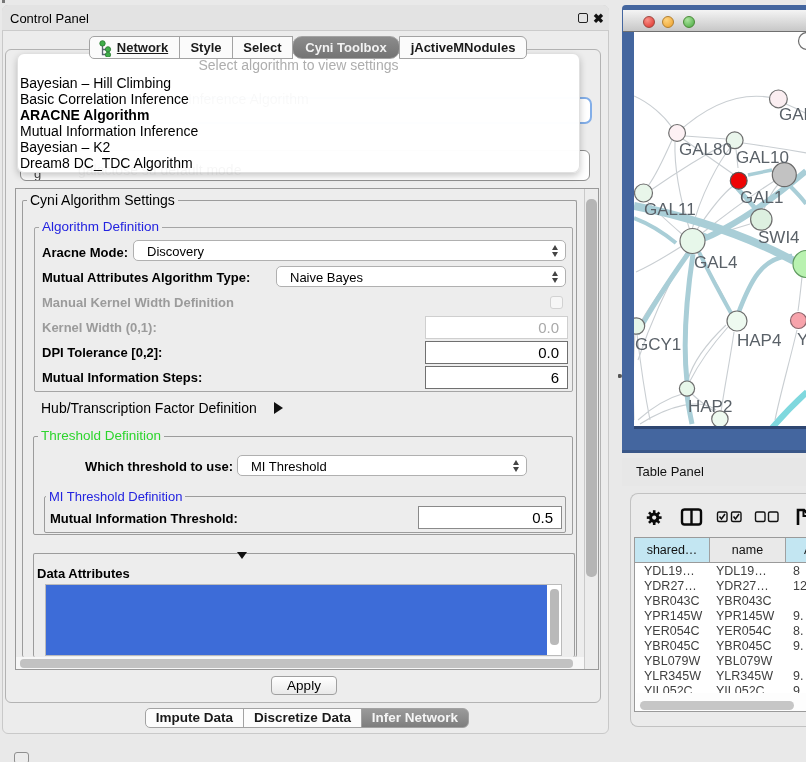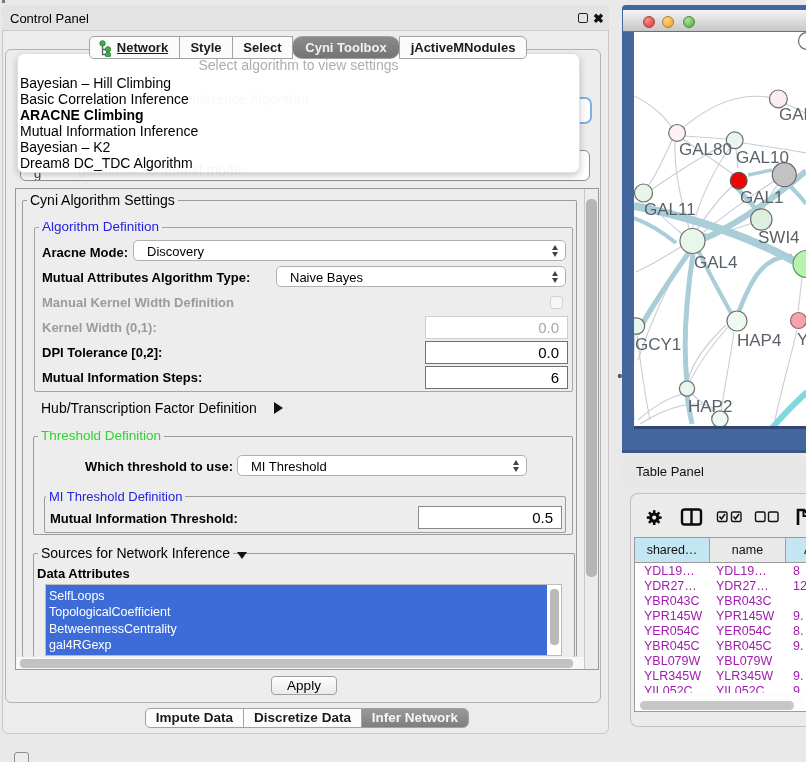--- a/index.html
+++ b/index.html
@@ -15,21 +15,21 @@
 .combo{position:absolute;background:#fff;border:1px solid #b0b0b0;border-radius:5px;box-sizing:border-box;font-size:13px;color:#000;}
 .combo .ct{position:absolute;left:13px;top:2.5px;}
 .carr{position:absolute;right:7px;width:0;height:0;border-left:3.5px solid transparent;border-right:3.5px solid transparent;}
 .cup{top:3.5px;border-bottom:5px solid #444;}
 .cdn{bottom:3.5px;border-top:5px solid #444;}
 .field{position:absolute;background:#fff;box-sizing:border-box;font-size:15px;text-align:right;padding-right:8px;line-height:21px;}
 .btab{position:absolute;top:708px;height:20px;background:#fcfcfc;border:1px solid #a2a2a2;box-sizing:border-box;text-align:center;font-size:13.5px;font-weight:bold;color:#1a1a1a;line-height:18px;}
 .btab.sel{background:linear-gradient(#9a9a9a,#7e7e7e);color:#f5f5f5;}
 .it{position:absolute;left:2px;font-size:14px;color:#000;white-space:nowrap;line-height:16px;}
 .hc{position:absolute;top:0;height:25px;border-right:1px solid #a0a0a0;border-bottom:1px solid #9a9a9a;box-sizing:border-box;text-align:center;font-size:12.5px;color:#111;line-height:24px;}
-.tr{position:absolute;font-size:12.5px;color:#a21caf;height:15px;line-height:15px;white-space:nowrap;}
+.tr{position:absolute;font-size:12.5px;color:#404040;height:15px;line-height:15px;white-space:nowrap;}
 .tl{position:absolute;width:11px;height:11px;border-radius:50%;box-sizing:border-box;}
 </style>
 </head>
 <body>
 <div class="abs" style="left:2px;top:0;width:3px;height:3px;background:#777;"></div>
 <div class="abs" style="left:618px;top:374px;width:4px;height:4px;background:#555;border-radius:1px 2px 2px 1px;"></div>
 
 <div class="abs" style="left:2px;top:5px;width:607px;height:729px;background:#ececec;border:1px solid #c9c9c9;border-radius:6px;box-sizing:border-box;"></div>
 <div class="abs" style="left:2px;top:5px;width:607px;height:26px;background:#e3e3e3;border-bottom:1px solid #cbcbcb;border-radius:6px 6px 0 0;box-sizing:border-box;"></div>
 <div class="abs" style="left:10px;top:11px;font-size:13px;color:#000;">Control Panel</div>
@@ -103,41 +103,39 @@
     <span class="carr cup"></span>
     <span class="carr cdn"></span>
   </div>
 <div class="group" style="left:44px;top:496px;width:522px;height:37px;">
   <span class="gtitle" style="color:#2323e0;font-size:13px;top:-8px;left:1px;">MI Threshold Definition</span>
 </div>
 <div class="lbl" style="left:50px;top:511px;">Mutual Information Threshold:</div>
 <div class="field" style="left:418px;top:506px;width:144px;height:23px;border:1px solid #8a8a8a;color:#000;">0.5</div>
 
 <div class="group" style="left:33px;top:553px;width:542px;height:104px;border-bottom:none;">
-  <span class="gtitle">Sources for Network Inference</span>
   <span style="position:absolute;left:203px;top:-2px;width:0;height:0;border-left:5.5px solid transparent;border-right:5.5px solid transparent;border-top:7px solid #111;"></span>
 </div>
 <div class="lbl" style="left:37px;top:566px;">Data Attributes</div>
 <div class="abs" style="left:45px;top:584px;width:517px;height:72px;background:#fff;border:1px solid #bbb;box-sizing:border-box;overflow:hidden;">
   <div class="abs" style="left:0;top:0;width:501px;height:71px;background:#3d6cd8;"></div>
-  <div class="abs" style="left:3px;top:3px;font-size:12.5px;color:#fff;line-height:16.3px;">SelfLoops<br>TopologicalCoefficient<br>BetweennessCentrality<br>gal4RGexp</div>
   <div class="abs" style="left:504px;top:4px;width:9px;height:56px;background:#b9b9b9;border-radius:4px;"></div>
 </div>
 
 <div class="abs" style="left:271px;top:676px;width:66px;height:19px;background:linear-gradient(#ffffff,#e9e9e9);border:1px solid #a0a0a0;border-radius:4px;box-sizing:border-box;text-align:center;font-size:13.5px;line-height:17px;color:#000;">Apply</div>
 
 <div class="btab" style="left:145px;width:99px;border-radius:5px 0 0 5px;">Impute Data</div>
 <div class="btab" style="left:243px;width:119px;">Discretize Data</div>
 <div class="btab sel" style="left:361px;width:108px;border-radius:0 6px 6px 0;">Infer Network</div>
 
 <div class="abs" style="left:17px;top:53px;width:563px;height:120px;background:rgba(255,255,255,0.98);border:1px solid rgba(0,0,0,0.12);border-radius:7px;box-shadow:0 3px 7px rgba(0,0,0,0.22);z-index:5;box-sizing:border-box;">
   <div class="abs" style="left:0;top:3px;width:100%;text-align:center;font-size:14px;color:#aeaeae;line-height:16px;">Select algorithm to view settings</div>
   <div class="it" style="top:21px;">Bayesian – Hill Climbing</div>
   <div class="it" style="top:37px;">Basic Correlation Inference</div>
-  <div class="it" style="top:53px;font-weight:bold;">ARACNE Climbing</div>
+  <div class="it" style="top:53px;font-weight:bold;">ARACNE Algorithm</div>
   <div class="it" style="top:69px;">Mutual Information Inference</div>
   <div class="it" style="top:85px;">Bayesian – K2</div>
   <div class="it" style="top:101px;">Dream8 DC_TDC Algorithm</div>
   <div class="it" style="top:37px;left:170px;color:rgba(0,0,0,0.028);">Inference Algorithm</div>
   <div class="it" style="top:108px;left:60px;color:rgba(0,0,0,0.04);">galactose su default mode</div>
 </div>
 
 <div class="abs" style="left:622px;top:5px;width:184px;height:448px;background:#44669f;border-radius:4px 0 0 0;"></div>
 <div class="abs" style="left:634px;top:426px;width:172px;height:3px;background:#2e4671;"></div>
 <div class="abs" style="left:622px;top:450px;width:184px;height:3px;background:#3a5788;"></div>

